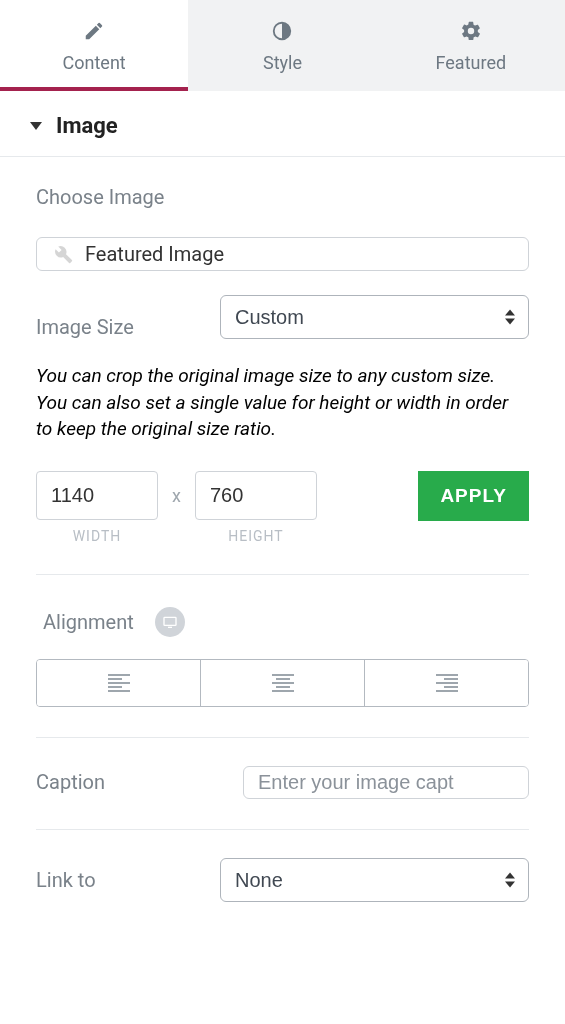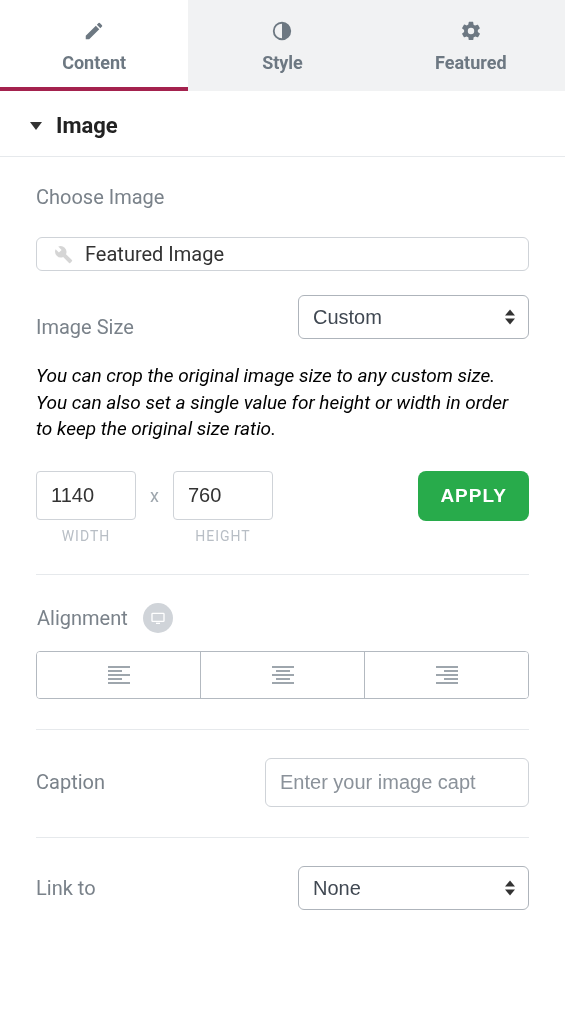--- a/index.html
+++ b/index.html
@@ -1,51 +1,51 @@
 <!DOCTYPE html>
 <html><head>
 <meta charset="utf-8">
 <style>
 * { box-sizing: border-box; margin: 0; padding: 0; }
 body { font-family: -apple-system, BlinkMacSystemFont, "Segoe UI", Roboto, sans-serif; background: #fff; width: 565px; }
 .tabs { display: flex; background: #f1f2f3; }
-.tab { flex: 1; display: flex; flex-direction: column; align-items: center; padding: 20px 12px 14px; cursor: pointer; color: #6d7882; gap: 10px; font-weight: bold; }
+.tab { flex: 1; display: flex; flex-direction: column; align-items: center; padding: 20px 12px 14px; cursor: pointer; color: #6d7882; gap: 10px; }
 .tab.active { background: #fff; border-bottom: 4px solid #a4224e; }
 .tab-icon { width: 22px; height: 22px; display: flex; align-items: center; justify-content: center; }
 .tab-label { font-size: 18px; }
 .section-header { display: flex; align-items: center; padding: 22px 30px 18px; gap: 14px; border-bottom: 1px solid #e6e9ec; cursor: pointer; }
 .caret-down { width: 0; height: 0; border-left: 6px solid transparent; border-right: 6px solid transparent; border-top: 8px solid #333; }
 .section-title { font-size: 22px; font-weight: 700; color: #222; }
 .panel { padding: 28px 36px 18px; }
 .field { margin-bottom: 24px; }
 .field-label { font-size: 20px; color: #7a828a; margin-bottom: 28px; }
 .choose-box { border: 1px solid #cfd3d8; border-radius: 6px; padding: 4px 16px; display: flex; align-items: center; gap: 12px; color: #333; font-size: 20px; cursor: pointer; }
 .wrench { width: 20px; height: 20px; opacity: 0.35; }
 .row { display: flex; align-items: flex-end; justify-content: space-between; }
 .row .field-label { margin-bottom: 0; }
-.select { border: 1px solid #aeb4bb; border-radius: 6px; padding: 10px 14px; font-size: 20px; color: #404852; width: 231px; background: #fff; appearance: none; position: relative; cursor: pointer; }
+.select { border: 1px solid #aeb4bb; border-radius: 6px; padding: 10px 14px; font-size: 20px; color: #404852; width: 309px; background: #fff; appearance: none; position: relative; cursor: pointer; }
 .select-wrap { position: relative; }
 .select-caret { position: absolute; right: 14px; top: 50%; transform: translateY(-50%); pointer-events: none; }
 .select-caret::before { content: ""; display: block; width: 0; height: 0; border-left: 5px solid transparent; border-right: 5px solid transparent; border-bottom: 6px solid #333; margin-bottom:3px;}
 .select-caret::after { content: ""; display: block; width: 0; height: 0; border-left: 5px solid transparent; border-right: 5px solid transparent; border-top: 6px solid #333; }
 .hint { font-size: 19px; font-style: italic; color: #000000; line-height: 1.4; margin: 0 0 28px; }
 .dims { display: flex; align-items: flex-start; gap: 14px; }
 .dim-col { display: flex; flex-direction: column; align-items: center; }
-.dim-input { width: 100px; border: 1px solid #cfd3d8; border-radius: 4px; padding: 12px 14px; font-size: 20px; color: #333; }
+.dim-input { width: 122px; border: 1px solid #cfd3d8; border-radius: 4px; padding: 12px 14px; font-size: 20px; color: #333; }
 .dim-sub { font-size: 14px; letter-spacing: 1px; color: #b8bec5; margin-top: 8px; }
 .dim-x { font-size: 18px; color: #9ea6ad; padding-top: 14px; }
-.apply-btn { margin-left: auto; background: #28ab4b; color: #fff; border: none; border-radius: 8px; padding: 14px 22px; font-size: 19px; font-weight: 700; letter-spacing: 1px; cursor: pointer; }
+.apply-btn { margin-left: auto; background: #28ab4b; color: #fff; border: none; border-radius: 0; padding: 14px 22px; font-size: 19px; font-weight: 700; letter-spacing: 1px; cursor: pointer; }
 .divider { border: none; border-top: 1px solid #e6e9ec; margin: 30px 0 28px; }
 .badge { width: 30px; height: 30px; border-radius: 50%; background: #d0d4d9; display: inline-flex; align-items: center; justify-content: center; margin-left: 10px; }
 .badge svg { width: 16px; height: 16px; }
 .align-row { display: flex; align-items: center; margin-bottom: 18px; gap:4px;}
 .btn-group { display: flex; border: 1px solid #b3b9c0; border-radius: 4px; overflow: hidden; }
 .btn-group button { flex: 1; background: #fff; border: none; border-right: 1px solid #b3b9c0; padding: 14px 0; cursor: pointer; display: flex; align-items: center; justify-content: center; }
 .btn-group button:last-child { border-right: none; }
-.text-input { border: 1px solid #cfd3d8; border-radius: 6px; padding: 12px 14px; font-size: 20px; color: #333; width: 264px; }
+.text-input { border: 1px solid #cfd3d8; border-radius: 6px; padding: 4px 14px; font-size: 20px; color: #333; width: 286px; }
 .text-input::placeholder { color: #8b929a; }
 .section-row { display:flex; align-items:center; justify-content:space-between; margin-bottom:10px;}
 </style>
 </head>
 <body>
 
 <div class="tabs">
   <div class="tab active">
     <span class="tab-icon">
       <svg viewBox="0 0 24 24" fill="#6d7882">
@@ -115,21 +115,21 @@
     <div class="dim-col">
       <input class="dim-input" value="760" style="">
       <span class="dim-sub">HEIGHT</span>
     </div>
     <button class="apply-btn">APPLY</button>
   </div>
 
   <hr class="divider">
 
   <div class="align-row">
-    <span class="field-label" style="margin:1px">Alignment</span>
+    <span class="field-label" style="margin:7px">Alignment</span>
     <span class="badge">
       <svg viewBox="0 0 24 24" fill="#fff">
           <rect x="3" y="5" width="18" height="12" rx="1" fill="none" stroke="#fff" stroke-width="2"></rect>
           <rect x="9" y="19" width="6" height="2" fill="#fff"></rect>
         </svg>
     </span>
   </div>
 
   <div class="btn-group">
     <button>

